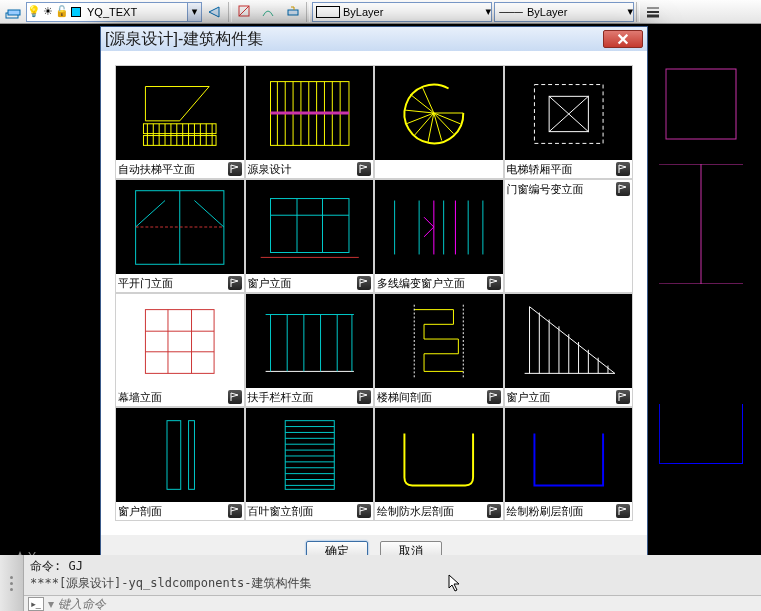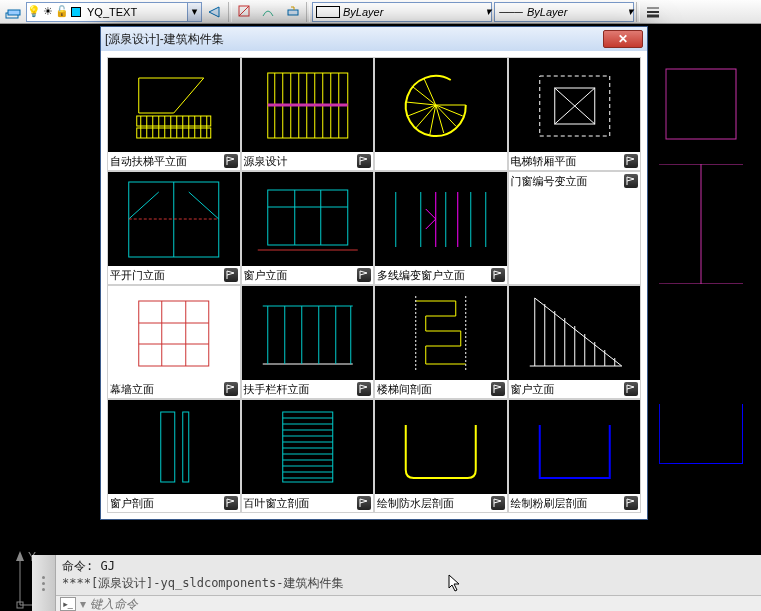--- a/index.html
+++ b/index.html
@@ -6,48 +6,48 @@
 body { width: 761px; height: 611px; background: #000; font-family: "Microsoft YaHei", sans-serif; font-size: 12px; overflow: hidden; position: relative; }
 
 
 .toolbar { display: flex; align-items: center; height: 24px; background: linear-gradient(#fdfdfd,#e4e4e4); border-bottom: 1px solid #999; padding: 0 2px; gap: 2px; }
 .tb-btn { width: 22px; height: 20px; display: flex; align-items: center; justify-content: center; cursor: pointer; }
 .tb-sep { width: 4px; height: 20px; border-left: 1px solid #bbb; border-right: 1px solid #fff; }
 .layer-combo { display: flex; align-items: center; height: 20px; background: #fff; border: 1px solid #7a9ac9; font-size: 11px; }
 .layer-combo .sw { width: 14px; display: inline-flex; justify-content: center; }
 .layer-combo .txt { padding: 0 4px; }
 .layer-combo .dd { width: 14px; background: linear-gradient(#f0f4fb,#cad8ef); border-left: 1px solid #7a9ac9; display: flex; align-items: center; justify-content: center; height: 100%; }
-.bylayer-combo { display: flex; align-items: center; height: 20px; background: #fff; border: 1px solid #7a9ac9; font-size: 11px; font-style: italic; }
+.bylayer-combo { display: flex; align-items: center; height: 20px; background: #fff; border: 1px solid #7a9ac9; font-size: 11px; }
 .bylayer-combo .sw-box { width: 24px; height: 12px; background: #fff; border: 1px solid #000; margin: 0 3px; }
 .bylayer-combo .txt { padding-right: 4px; }
 
 
 .canvas { position: absolute; top: 24px; left: 0; right: 0; bottom: 56px; background: #000; }
 .canvas svg { position: absolute; }
 .ucs { position: absolute; left: 10px; bottom: 10px; }
 
 
 .dialog { position: absolute; left: 100px; top: 26px; width: 548px; background: #f0f0f0; border: 1px solid #3a5a8a; box-shadow: 0 4px 30px rgba(0,0,0,.6); }
-.titlebar { height: 24px; background: linear-gradient(#e8f0fb,#c9dbf3); display: flex; align-items: center; padding: 0 4px; font-size: 12px; color: #1a1a1a; }
+.titlebar { height: 24px; background: linear-gradient(#e8f0fb,#c9dbf3); display: flex; align-items: center; padding: 0 4px; font-size: 16px; color: #1a1a1a; }
 .titlebar .spacer { flex: 1; }
 .close-btn { width: 40px; height: 18px; background: linear-gradient(#e07a72,#c43a2e); border: 1px solid #8a2a22; border-radius: 2px; color: #fff; display: flex; align-items: center; justify-content: center; font-weight: bold; cursor: pointer; }
-.dialog-body { padding: 6px; background: #fff; }
+.dialog-body { padding: 14px; background: #fff; }
 .grid { display: grid; grid-template-columns: repeat(4, 1fr); gap: 0; }
 .cell { border: 1px solid #d0d0d0; }
 .thumb { height: 94px; background: #000; display: flex; align-items: center; justify-content: center; }
 .thumb svg { width: 100%; height: 100%; }
 .cap { height: 18px; background: #fff; display: flex; align-items: center; padding: 0 2px; font-size: 11px; color: #000; position: relative; }
 .cap .ci { position: absolute; right: 2px; top: 2px; width: 14px; height: 14px; background: linear-gradient(#555,#222); border-radius: 2px; display: flex; align-items: center; justify-content: center; }
 .cap .ci svg { width: 10px; height: 10px; }
 .dialog-btns { padding: 6px; display: flex; justify-content: center; gap: 12px; background: #f0f0f0; }
 .dlg-btn { padding: 1px 18px; background: linear-gradient(#fdfdfd,#e0e0e0); border: 1px solid #888; border-radius: 2px; font-size: 12px; cursor: pointer; }
 .dlg-btn.primary { border: 1px solid #3a6ea5; box-shadow: 0 0 2px #5a9ae0; }
 
 
-.cmd-area { position: absolute; left: 0; right: 0; bottom: 0; height: 56px; background: #d4d4d4; display: flex; margin-left: 32px; }
+.cmd-area { position: absolute; left: 0; right: 0; bottom: 0; height: 56px; background: #d4d4d4; display: flex; }
 .cmd-handle { width: 24px; background: linear-gradient(90deg,#e8e8e8,#c8c8c8); display: flex; flex-direction: column; align-items: center; justify-content: center; gap: 3px; border-right: 1px solid #aaa; }
 .cmd-handle .dot { width: 3px; height: 3px; background: #888; border-radius: 50%; }
 .cmd-text { flex: 1; background: #e8e8e8; padding: 3px 6px; font-family: Consolas, monospace; font-size: 12px; color: #222; }
 .cmd-text .line2 { color: #444; }
 .cmd-input-row { height: 20px; display: flex; align-items: center; border-top: 1px solid #bbb; background: #eee; padding: 0 4px; gap: 4px; }
 .cmd-input-row .prompt-ico { width: 16px; height: 14px; background: #fff; border: 1px solid #999; display: flex; align-items: center; justify-content: center; font-size: 9px; color: #555; }
 .cmd-input-row input { flex: 1; border: none; background: transparent; font-size: 12px; color: #be185d; font-style: italic; outline: none; }
 
 
 .cursor { position: absolute; left: 448px; top: 574px; pointer-events: none; }
@@ -479,20 +479,24 @@
             <span>绘制粉刷层剖面</span>
             <span class="ci">
               <svg viewBox="0 0 10 10">
                 <path d="M1 1 L1 9 M1 1 L8 3 L1 5" stroke="#fff" fill="none"></path>
               </svg>
             </span>
           </div>
         </div>
     </div>
   </div>
+  <div class="dialog-btns">
+    <button class="dlg-btn primary">确定</button>
+    <button class="dlg-btn">取消</button>
+  </div>
 </div>
 
 <div class="cmd-area">
   <div class="cmd-handle">
       <div class="dot"></div>
       <div class="dot"></div>
       <div class="dot"></div>
     </div>
   <div style="flex:1;display:flex;flex-direction:column">
     <div class="cmd-text">

